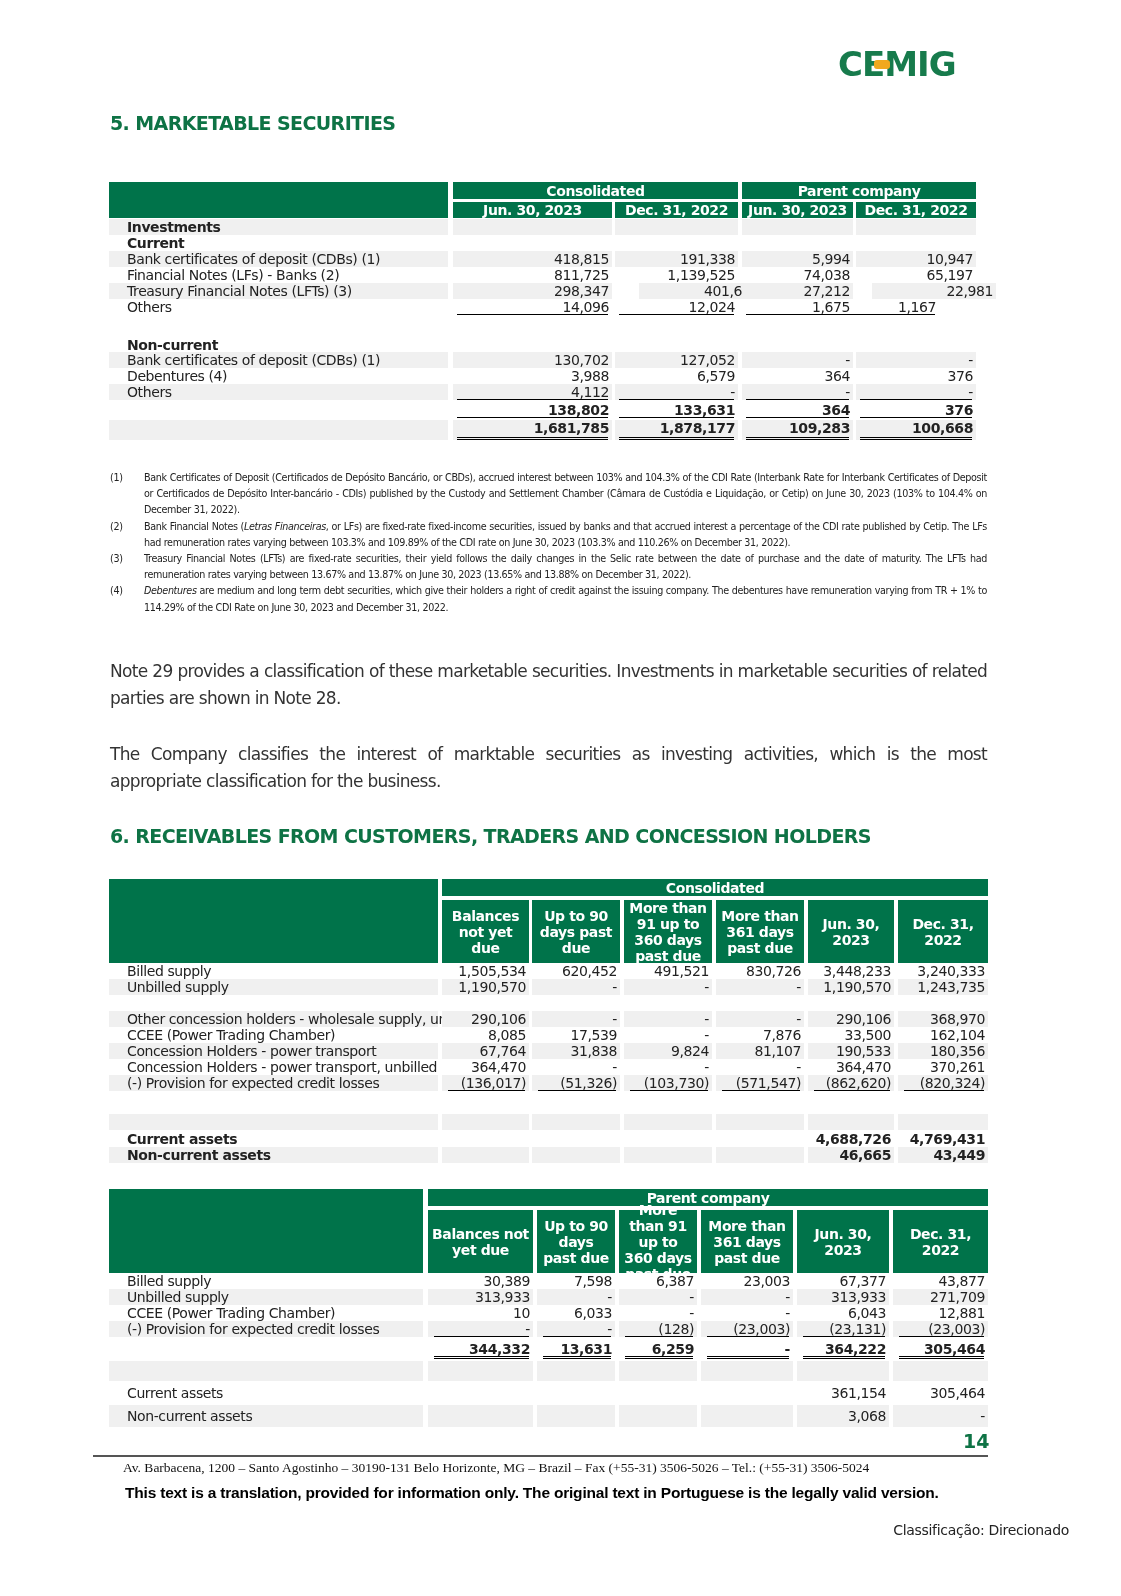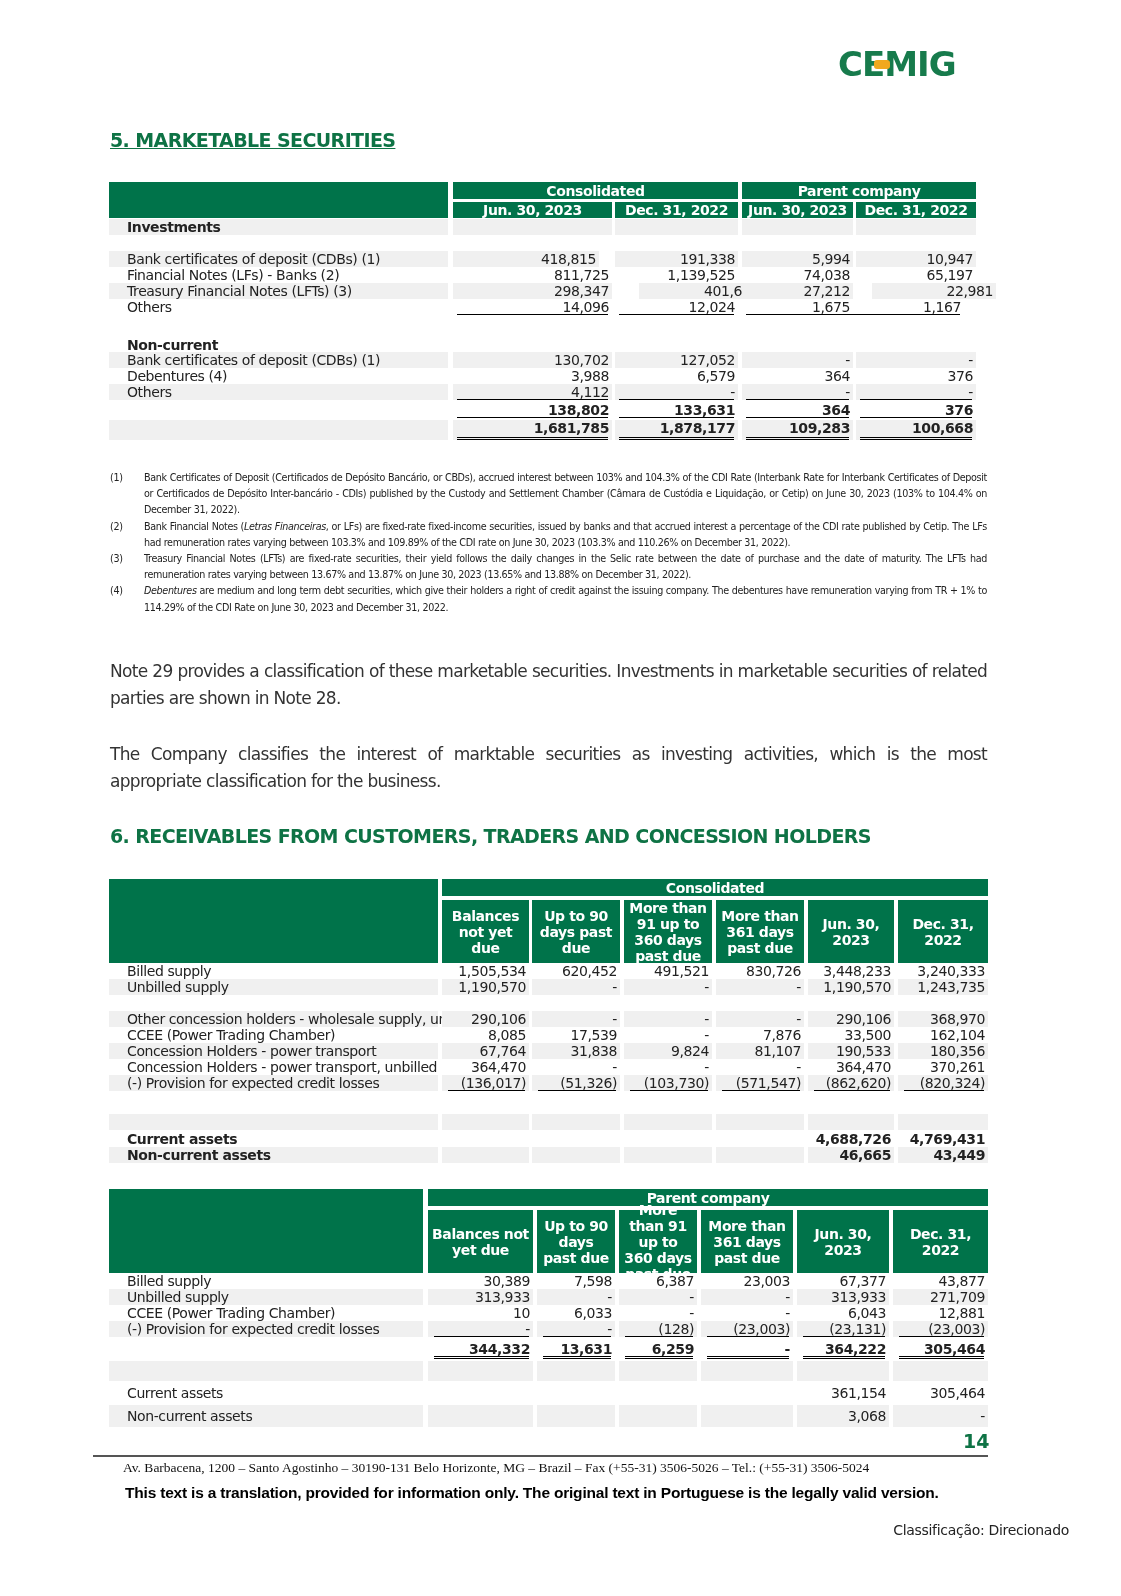--- a/index.html
+++ b/index.html
@@ -38,40 +38,47 @@
   .classif { position: absolute; right: 52px; top: 1522px; font-family: "DejaVu Sans", sans-serif; font-size: 14px; color: #222; letter-spacing: -0.3px; }
 </style>
 </head>
 <body>
 
 <div class="logo">
   <div class="logo-text">CEMIG</div>
 <span class="logo-dot"></span>
   </div>
 
-<div class="section-title" style="top:129px;text-decoration:underline;">5. MARKETABLE SECURITIES</div>
+<div class="section-title" style="top:112px;">5. MARKETABLE SECURITIES</div>
 
 <div class="tbl" id="t1" style="left:109px; top:182px; width:867px; height:262px;">
     <div class="hdr" style="left:0;top:0;width:339px;height:36px;"></div>
     <div class="hdr" style="left:344px;top:0;width:285px;height:17px;">Consolidated</div>
     <div class="hdr" style="left:633px;top:0;width:234px;height:17px;">Parent company</div>
     <div class="hdr" style="left:344px;top:20px;width:159px;height:16px;">Jun. 30, 2023</div>
     <div class="hdr" style="left:506px;top:20px;width:123px;height:16px;">Dec. 31, 2022</div>
     <div class="hdr" style="left:633px;top:20px;width:111px;height:16px;">Jun. 30, 2023</div>
     <div class="hdr" style="left:747px;top:20px;width:120px;height:16px;">Dec. 31, 2022</div>
     <div class="row" style="top:37px;width:867px;height:16px;">
       <div class="cell lbl shade bold" style="left:0;width:339px;">Investments</div>
       <div class="cell num shade" style="left:344px;width:159px;"></div>
       <div class="cell num shade" style="left:506px;width:123px;"></div>
       <div class="cell num shade" style="left:633px;width:111px;"></div>
       <div class="cell num shade" style="left:747px;width:120px;"></div>
     </div>
+    <div class="row" style="top:53px;width:867px;height:16px;">
+      <div class="cell lbl bold" style="left:0;width:339px;">Current</div>
+      <div class="cell num" style="left:344px;width:159px;"></div>
+      <div class="cell num" style="left:506px;width:123px;"></div>
+      <div class="cell num" style="left:633px;width:111px;"></div>
+      <div class="cell num" style="left:747px;width:120px;"></div>
+    </div>
     <div class="row" style="top:69px;width:867px;height:16px;">
       <div class="cell lbl shade" style="left:0;width:339px;">Bank certificates of deposit (CDBs) (1)</div>
-      <div class="cell num shade" style="left:344px;width:146px;padding-left:39px;">418,815</div>
+      <div class="cell num shade" style="left:344px;width:159px;padding-left:39px;">418,815</div>
       <div class="cell num shade" style="left:506px;width:123px;">191,338</div>
       <div class="cell num shade" style="left:633px;width:111px;">5,994</div>
       <div class="cell num shade" style="left:747px;width:120px;">10,947</div>
     </div>
     <div class="row" style="top:85px;width:867px;height:16px;">
       <div class="cell lbl" style="left:0;width:339px;">Financial Notes (LFs) - Banks (2)</div>
       <div class="cell num" style="left:344px;width:159px;">811,725</div>
       <div class="cell num" style="left:506px;width:123px;">1,139,525</div>
       <div class="cell num" style="left:633px;width:111px;">74,038</div>
       <div class="cell num" style="left:747px;width:120px;">65,197</div>
@@ -81,21 +88,21 @@
       <div class="cell num shade" style="left:344px;width:159px;">298,347</div>
       <div class="cell num shade" style="left:530px;width:123px;">401,659</div>
       <div class="cell num shade" style="left:633px;width:111px;">27,212</div>
       <div class="cell num shade" style="left:763px;width:124px;">22,981</div>
     </div>
     <div class="row" style="top:117px;width:867px;height:16px;">
       <div class="cell lbl" style="left:0;width:339px;">Others</div>
       <div class="cell num" style="left:344px;width:159px;">14,096<div class="ul" style="position:absolute;left:4px;right:4px;bottom:0;"></div></div>
       <div class="cell num" style="left:506px;width:123px;">12,024<div class="ul" style="position:absolute;left:4px;right:4px;bottom:0;"></div></div>
       <div class="cell num" style="left:633px;width:111px;">1,675<div class="ul" style="position:absolute;left:4px;right:4px;bottom:0;"></div></div>
-      <div class="cell num" style="left:735px;width:120px;">1,167<div class="ul" style="position:absolute;left:4px;right:4px;bottom:0;"></div></div>
+      <div class="cell num" style="left:710px;width:120px;">1,167<div class="ul" style="position:absolute;left:4px;right:4px;bottom:0;"></div></div>
     </div>
     <div class="row" style="top:155px;width:867px;height:16px;">
       <div class="cell lbl bold" style="left:0;width:339px;">Non-current</div>
       <div class="cell num" style="left:344px;width:159px;"></div>
       <div class="cell num" style="left:506px;width:123px;"></div>
       <div class="cell num" style="left:633px;width:111px;"></div>
       <div class="cell num" style="left:747px;width:120px;"></div>
     </div>
     <div class="row" style="top:170px;width:867px;height:16px;">
       <div class="cell lbl shade" style="left:0;width:339px;">Bank certificates of deposit (CDBs) (1)</div>

